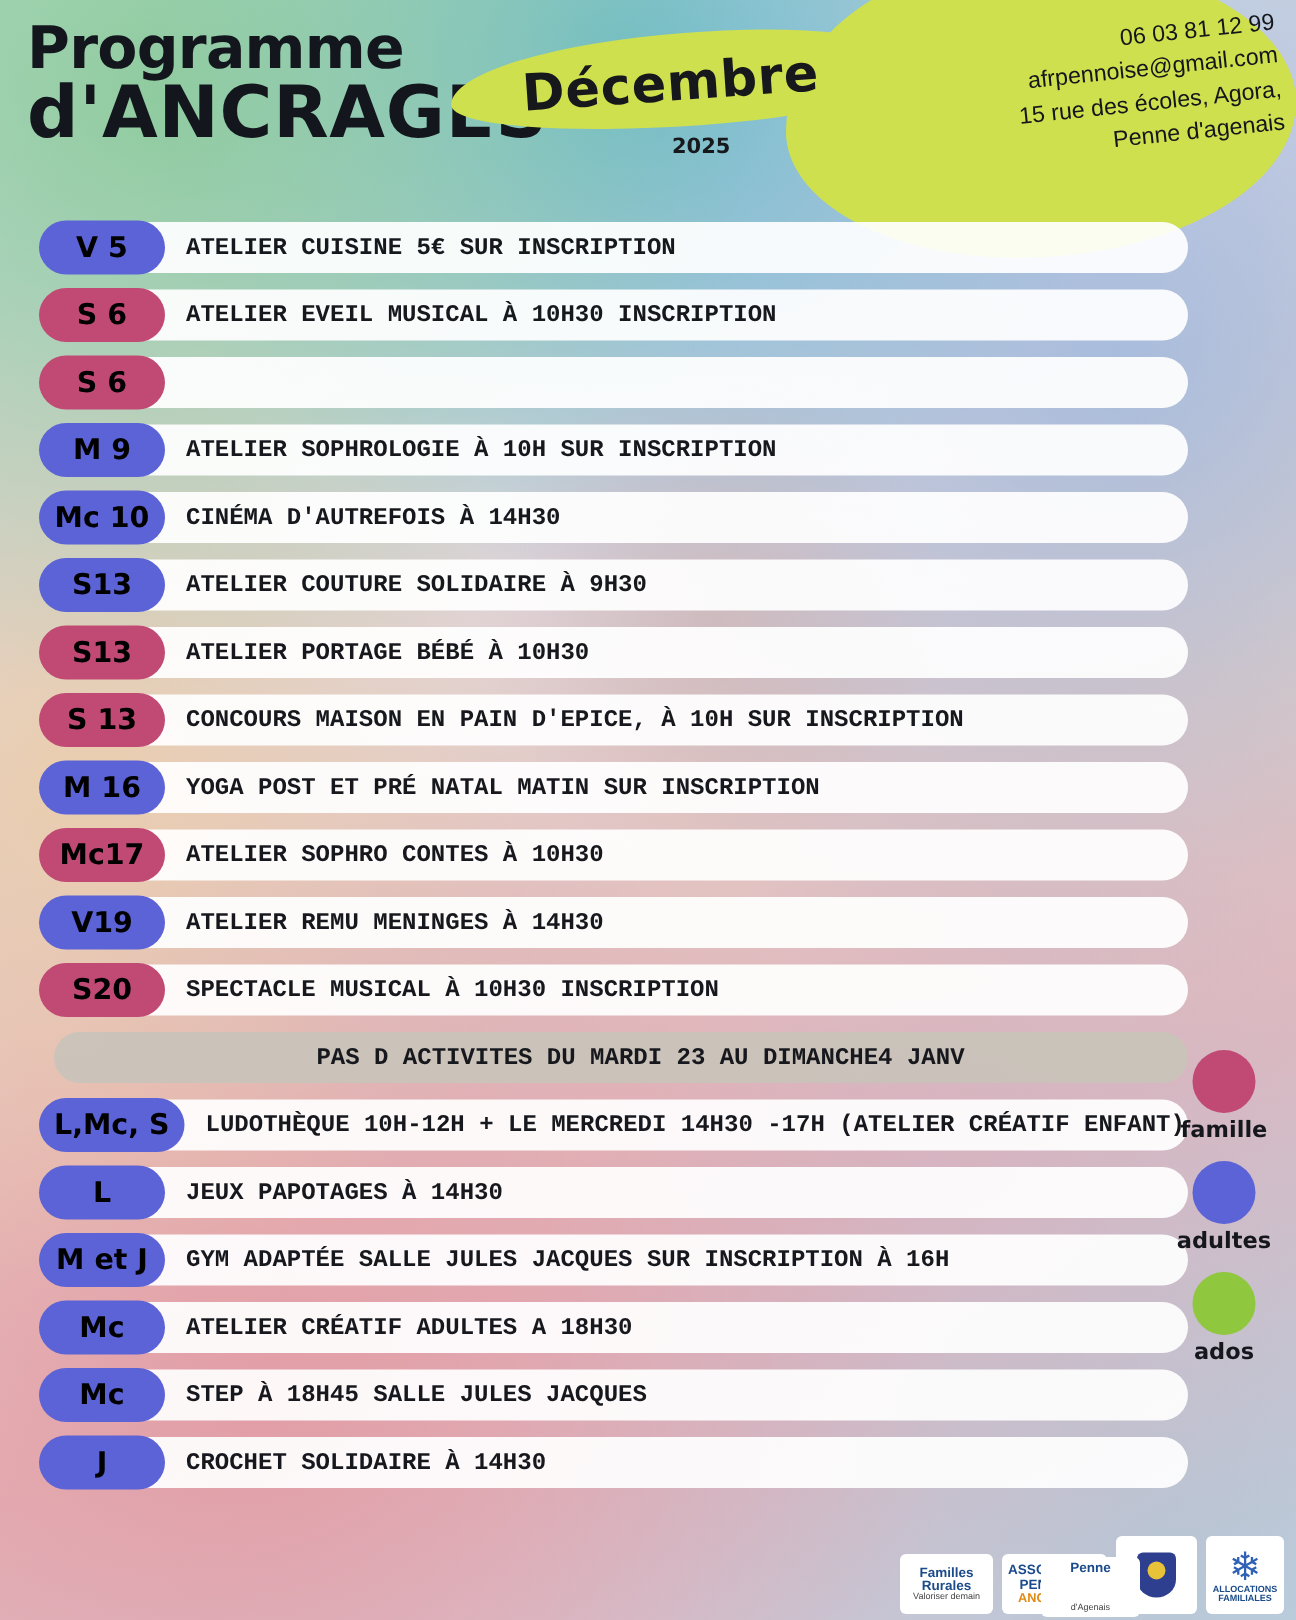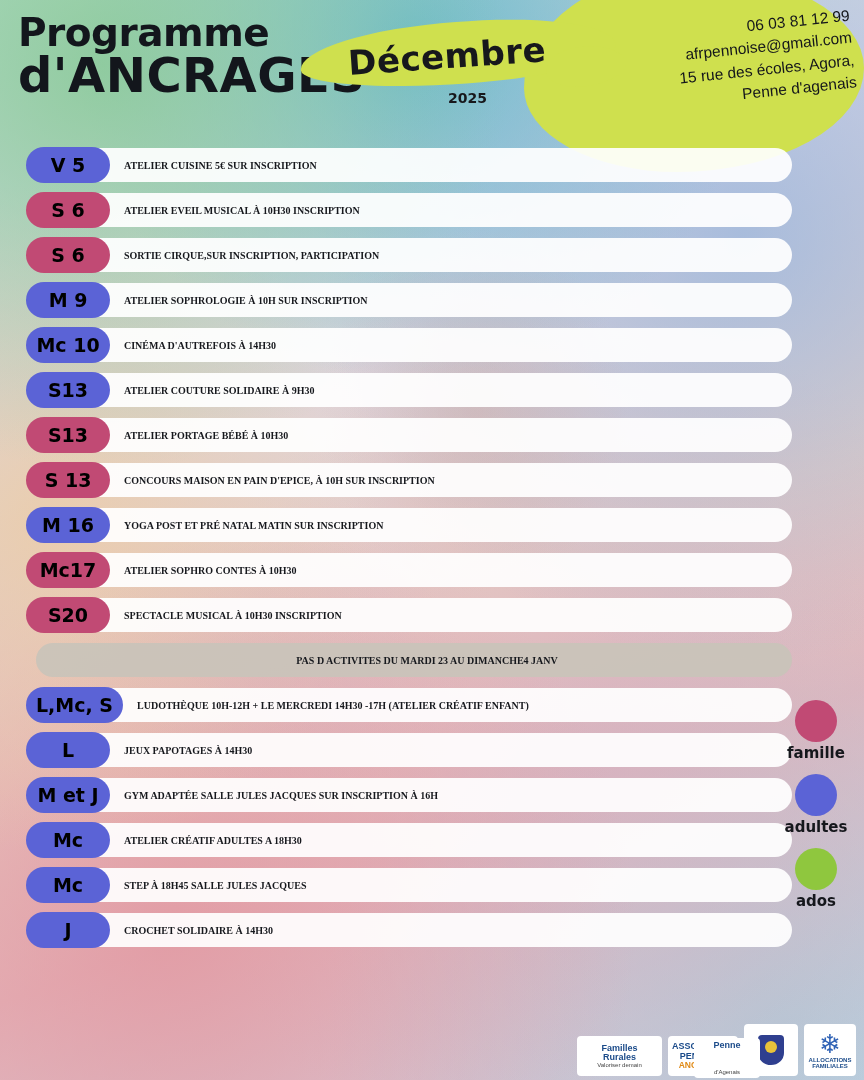--- a/index.html
+++ b/index.html
@@ -130,23 +130,23 @@
     margin-left: 26px;
     padding: 0 10px;
     white-space: nowrap;
   }
   .pill.famille { background: #c14a74; }
   .pill.adultes { background: #5b63d6; }
   .label {
     position: relative;
     z-index: 2;
     margin-left: 14px;
-    font-family: Liberation Serif, serif;
-    font-weight: bold;
-    font-size: 10px;
+    font-family: Liberation Mono, monospace;
+    font-weight: bold;
+    font-size: 16px;
     color: #16181d;
     white-space: nowrap;
   }
   .row.note .bar { background: rgba(201,195,186,0.92); left: 36px; right: 72px; }
   .row.note .label { margin-left: 0; }
   .row.note { justify-content: center; }
   .row.note .label { margin-left: -10px; }
 
   
   .legend {
@@ -178,21 +178,21 @@
   }
   .logo {
     background: #fff;
     border-radius: 4px;
     display: flex;
     flex-direction: column;
     align-items: center;
     justify-content: center;
     padding: 3px 4px;
   }
-  .logo-fr { width: 85px; height: 40px; }
+  .logo-fr { width: 62px; height: 40px; }
   .logo-ap { width: 70px; height: 40px; }
   .logo-cd { width: 54px; height: 52px; }
   .logo-af { width: 52px; height: 52px; }
   .logo-pa { width: 66px; height: 40px; position:absolute; right: 96px; bottom: -2px; justify-content: space-between; }
   .lg-t1 { font-size: 9px; font-weight: bold; color:#1b4b8a; line-height:1.05; }
   .lg-t3 { font-size: 8.5px; font-weight:bold; color:#e08a16; line-height:1.05; }
   .lg-sub { font-size: 6px; color:#444; }
   .shield {
     width: 26px; height: 30px; background:#2f3f8f;
     border-radius: 4px 4px 50% 50% / 4px 4px 40% 40%;
@@ -239,21 +239,20 @@
         <div class="label">ATELIER CUISINE 5€ SUR INSCRIPTION</div>
       </div>
       <div class="row">
         <div class="bar"></div>
         <div class="pill famille">S 6</div>
         <div class="label">ATELIER EVEIL MUSICAL  À 10H30 INSCRIPTION</div>
       </div>
       <div class="row">
         <div class="bar"></div>
         <div class="pill famille">S 6</div>
-        <div class="label">SORTIE CIRQUE,SUR  INSCRIPTION, PARTICIPATION</div>
       </div>
       <div class="row">
         <div class="bar"></div>
         <div class="pill adultes">M 9</div>
         <div class="label">ATELIER SOPHROLOGIE À 10H SUR INSCRIPTION</div>
       </div>
       <div class="row">
         <div class="bar"></div>
         <div class="pill adultes">Mc 10</div>
         <div class="label">CINÉMA D'AUTREFOIS À 14H30</div>
@@ -275,20 +274,25 @@
       </div>
       <div class="row">
         <div class="bar"></div>
         <div class="pill adultes">M 16</div>
         <div class="label">YOGA POST ET PRÉ NATAL MATIN SUR INSCRIPTION</div>
       </div>
       <div class="row">
         <div class="bar"></div>
         <div class="pill famille">Mc17</div>
         <div class="label">ATELIER SOPHRO CONTES À 10H30</div>
+      </div>
+      <div class="row">
+        <div class="bar"></div>
+        <div class="pill adultes">V19</div>
+        <div class="label">ATELIER REMU MENINGES À 14H30</div>
       </div>
       <div class="row">
         <div class="bar"></div>
         <div class="pill famille">S20</div>
         <div class="label">SPECTACLE  MUSICAL À 10H30 INSCRIPTION</div>
       </div>
       <div class="row note">
         <div class="bar"></div>
         <div class="label">PAS D ACTIVITES DU MARDI 23 AU DIMANCHE4 JANV</div>
       </div>

